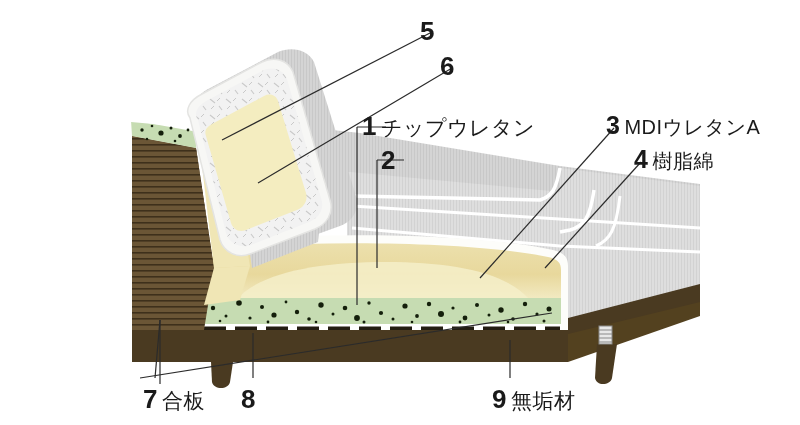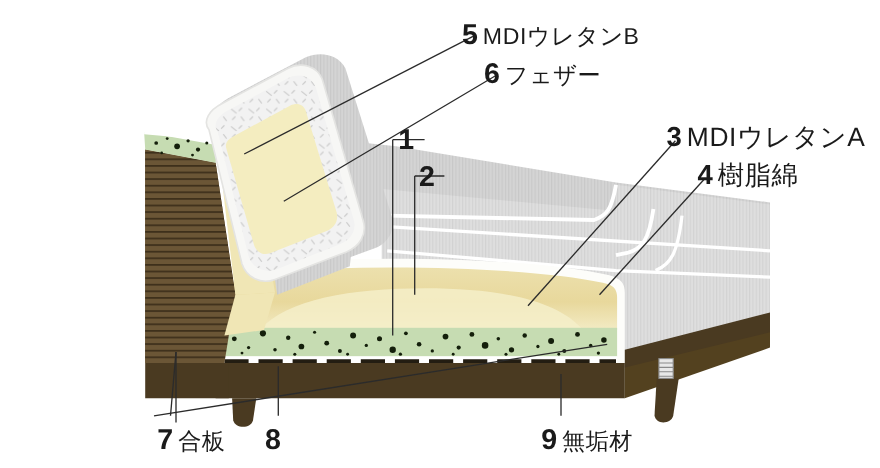--- a/index.html
+++ b/index.html
@@ -40,21 +40,21 @@
     font-weight: bold;
     font-size: 26px;
     margin-right: 5px;
     letter-spacing: -0.5px;
   }
   .label .txt {
     font-size: 21px;
     letter-spacing: 0.5px;
   }
   .label.small .num { font-size: 25px; }
-  .label.small .txt { font-size: 24px; }
+  .label.small .txt { font-size: 20px; }
 </style>
 </head>
 <body>
 
 <div id="stage">
 
   <svg id="artwork" viewBox="0 0 800 425" xmlns="http://www.w3.org/2000/svg">
     <defs>
       <pattern id="fabricTex" width="3" height="3" patternUnits="userSpaceOnUse">
         <rect width="3" height="3" fill="#dedede"></rect>
@@ -214,30 +214,29 @@
       <path d="M160,320 L160,384 M160,384 L160,384"></path>
       <path d="M160,320 L155,378"></path>
       <path d="M253,333 L253,378"></path>
       <path d="M510,340 L510,378"></path>
       <path d="M552,313 L140,378"></path>
     </g>
   </svg>
 
   <div class="label" style="left:420px; top:18px;">
     <span class="num">5</span>
-    <span class="txt">MDIウレタンB</span>
   </div>
 
   <div class="label" style="left:440px; top:53px;">
     <span class="num">6</span>
-    <span class="txt">フェザー</span>
   </div>
 
   <div class="label" style="left:362px; top:113px;">
     <span class="num">1</span>
+    <span class="txt">チップウレタン</span>
   </div>
 
   <div class="label" style="left:381px; top:147px;">
     <span class="num">2</span>
   </div>
 
   <div class="label small" style="left:606px; top:113px;">
     <span class="num">3</span>
     <span class="txt">MDIウレタンA</span>
   </div>

